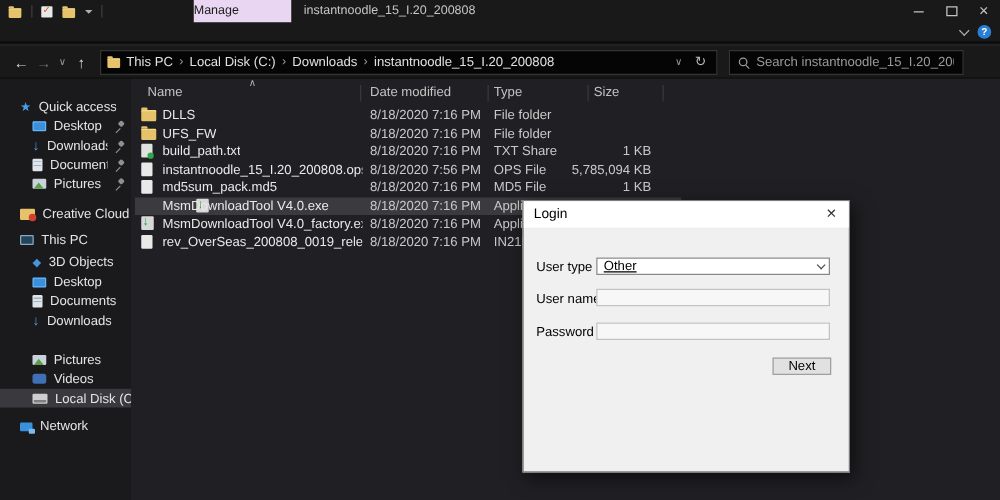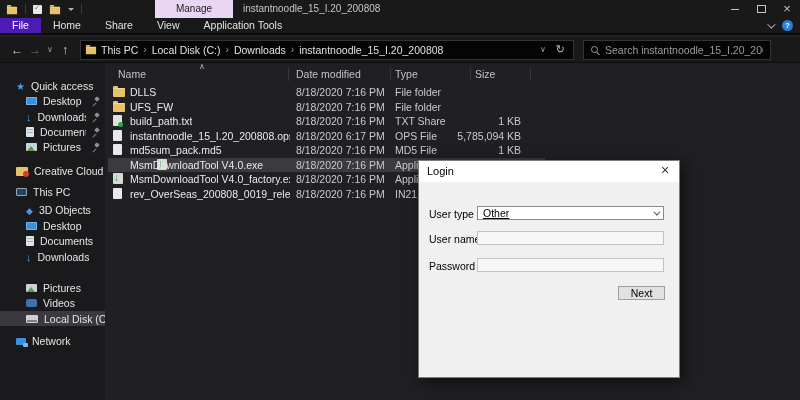--- a/index.html
+++ b/index.html
@@ -5,21 +5,21 @@
   * { margin:0; padding:0; box-sizing:border-box; }
   html,body { width:800px; height:400px; overflow:hidden; background:#1f1f23;
     font-family:"Liberation Sans","DejaVu Sans",sans-serif; font-size:10.5px; color:#e6e6e6; }
   .win { position:absolute; inset:0; background:#202024; }
 
   
   .titlebar { position:absolute; top:0; left:0; right:0; height:18px; background:#191919; display:flex; align-items:center; }
   .qat { display:flex; align-items:center; gap:7px; padding-left:6px; }
   .qat-sep { width:1px; height:10px; background:#3c3c3c; }
   .manage-tab { position:absolute; left:155px; top:0; width:78px; height:18px; background:var(--manage-tab);
-    color:#1c1c1c; font-size:10px; text-align:center; line-height:18px; }
+    color:#1c1c1c; font-size:10px; text-align:left; line-height:18px; }
   .win-title { position:absolute; left:243px; top:0; line-height:18px; font-size:10px; color:#c6c6c6; }
   .win-controls { position:absolute; right:0; top:0; height:18px; display:flex; }
   .wc { width:26px; height:18px; display:flex; align-items:center; justify-content:center; }
   .wc-min::before { content:""; display:block; width:8px; height:1px; background:#c4c4c4; }
   .wc-max::before { content:""; display:block; width:7px; height:6px; border:1px solid #c4c4c4; }
   .wc-close::before { content:"×"; color:#c4c4c4; font-size:13px; line-height:18px; }
 
   
   .ribbon { position:absolute; top:18px; left:0; right:0; height:17px; background:#191919; border-bottom:2px solid #0c0c0c; display:flex; align-items:stretch; }
   .rtab { padding:0 12px; line-height:15px; font-size:10.5px; color:#e2e2e2; }
@@ -136,27 +136,20 @@
     <div class="manage-tab">Manage</div>
     <div class="win-title">instantnoodle_15_I.20_200808</div>
     <div class="win-controls">
       <span class="wc wc-min"></span>
       <span class="wc wc-max"></span>
       <span class="wc wc-close"></span>
     </div>
   </div>
 
   <div class="ribbon">
-    <div id="ribbon-tabs" style="display:flex;">
-        <div class="rtab rtab-active">File</div>
-        <div class="rtab">Home</div>
-        <div class="rtab">Share</div>
-        <div class="rtab">View</div>
-        <div class="rtab">Application Tools</div>
-      </div>
     <div class="ribbon-right">
       <span class="chev-down"></span>
       <span class="help-btn"></span>
     </div>
   </div>
 
   <div class="addrbar">
     <span class="nav nav-back"></span>
     <span class="nav nav-fwd"></span>
     <span class="nav nav-chev"></span>
@@ -259,21 +252,21 @@
           <div class="hcol" style="left: 370px;">Size</div>
           <div class="hsep" style="left: 183px;"></div>
           <div class="hsep" style="left: 285px;"></div>
           <div class="hsep" style="left: 365px;"></div>
           <div class="hsep" style="left: 425px;"></div>
         </div>
       <div id="rows">
           <div class="frow" style="top: 22px;"><span class="ic fcell f-icon ic-folder"></span><span class="fcell f-name">DLLS</span><span class="fcell f-date">8/18/2020 7:16 PM</span><span class="fcell f-type">File folder</span><span class="fcell f-size"></span></div>
           <div class="frow" style="top: 37px;"><span class="ic fcell f-icon ic-folder"></span><span class="fcell f-name">UFS_FW</span><span class="fcell f-date">8/18/2020 7:16 PM</span><span class="fcell f-type">File folder</span><span class="fcell f-size"></span></div>
           <div class="frow" style="top: 51px;"><span class="ic fcell f-icon ic-txt"></span><span class="fcell f-name">build_path.txt</span><span class="fcell f-date">8/18/2020 7:16 PM</span><span class="fcell f-type">TXT Share</span><span class="fcell f-size">1 KB</span></div>
-          <div class="frow" style="top: 66px;"><span class="ic fcell f-icon ic-page"></span><span class="fcell f-name">instantnoodle_15_I.20_200808.ops</span><span class="fcell f-date">8/18/2020 6:17 PM</span><span class="fcell f-type">OPS File</span><span class="fcell f-size">5,785,094 KB</span></div>
+          <div class="frow" style="top: 66px;"><span class="ic fcell f-icon ic-page"></span><span class="fcell f-name">instantnoodle_15_I.20_200808.ops</span><span class="fcell f-date">8/18/2020 7:56 PM</span><span class="fcell f-type">OPS File</span><span class="fcell f-size">5,785,094 KB</span></div>
           <div class="frow" style="top: 80px;"><span class="ic fcell f-icon ic-page"></span><span class="fcell f-name">md5sum_pack.md5</span><span class="fcell f-date">8/18/2020 7:16 PM</span><span class="fcell f-type">MD5 File</span><span class="fcell f-size">1 KB</span></div>
           <div class="frow frow-sel" style="top: 95px;"><span class="ic fcell f-icon ic-exe"></span><span class="fcell f-name">MsmDownloadTool V4.0.exe</span><span class="fcell f-date">8/18/2020 7:16 PM</span><span class="fcell f-type">Application</span><span class="fcell f-size"></span></div>
           <div class="frow" style="top: 109px;"><span class="ic fcell f-icon ic-exe"></span><span class="fcell f-name">MsmDownloadTool V4.0_factory.exe</span><span class="fcell f-date">8/18/2020 7:16 PM</span><span class="fcell f-type">Application</span><span class="fcell f-size"></span></div>
           <div class="frow" style="top: 124px;"><span class="ic fcell f-icon ic-page"></span><span class="fcell f-name">rev_OverSeas_200808_0019_release_OTA-...</span><span class="fcell f-date">8/18/2020 7:16 PM</span><span class="fcell f-type">IN21D</span><span class="fcell f-size"></span></div>
         </div>
     </div>
   </div>
 
   <div class="dialog">
     <div class="dlg-titlebar">

